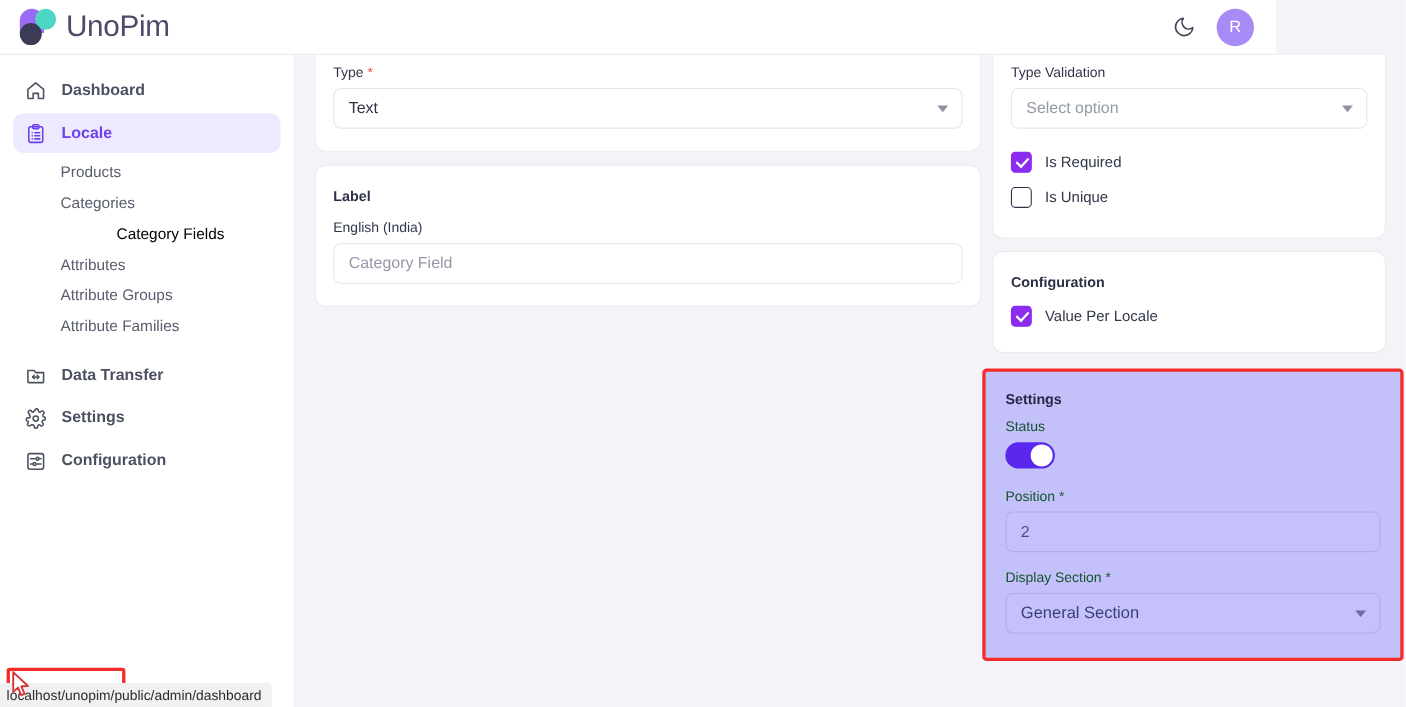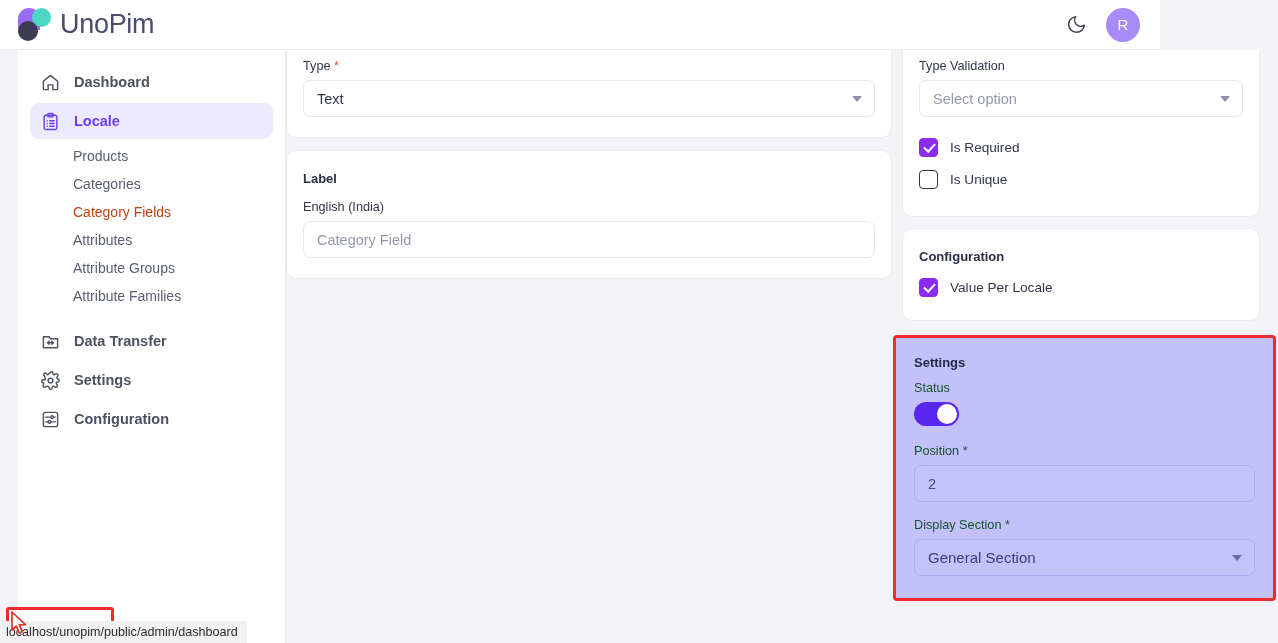--- a/index.html
+++ b/index.html
@@ -103,21 +103,20 @@
   
   .sidebar {
     position: absolute;
     top: 50px; left: 0;
     width: 268px;
     height: 593px;
     background: #ffffff;
     border-right: 1px solid #ebebef;
     padding-top: 14px;
     z-index: 20;
-    margin-left: 18px;
   }
 
   .nav-item {
     display: flex;
     align-items: center;
     gap: 13px;
     height: 36px;
     margin: 0 12px 3px 12px;
     padding: 0 10px;
     border-radius: 9px;
@@ -136,21 +135,21 @@
     display: block;
     height: 28px;
     line-height: 28px;
     margin: 0 12px;
     padding-left: 43px;
     font-size: 14px;
     color: #595E6E;
     cursor: pointer;
     font-weight: 400;
   }
-  .nav-sub.active { color: #c2410c; }
+  .nav-sub.active { color: #000000; text-align: center; }
 
   .nav-gap { height: 13px; }
 
   
   .content {
     position: absolute;
     top: 50px; left: 268px;
     width: 1010px;
     height: 593px;
     background: #f4f4f8;

